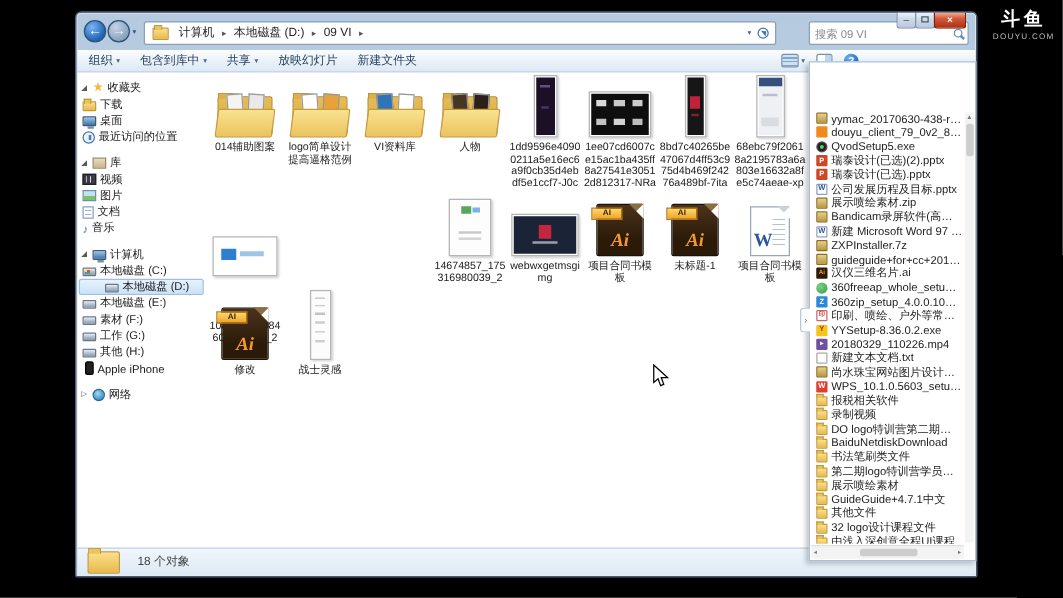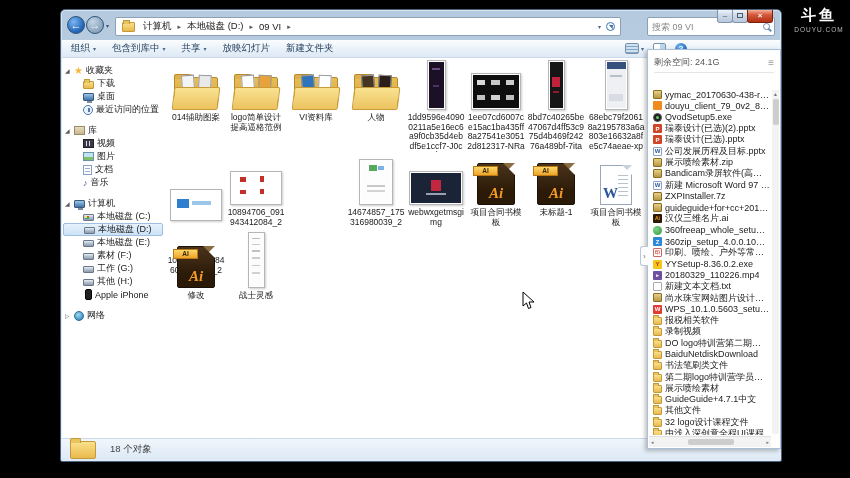--- a/index.html
+++ b/index.html
@@ -70,21 +70,21 @@
     line-height:12px; text-align:center; background:radial-gradient(circle at 35% 30%,#6db1f0,#1f63b5 75%); }
 
   
   .main { position:absolute; top:48px; left:1px; right:1px; bottom:23px; background:#fff; overflow:hidden; }
 
   
   .sidebar { position:absolute; left:0; top:0; bottom:0; width:104px; padding-top:6px;
     font-size:9px; color:#1a1a1a; }
   .sec { margin-bottom:8px; }
   .srow { height:13px; display:flex; align-items:center; gap:3px; padding-left:12px; white-space:nowrap; }
-  .srow.child { padding-left:21px; }
+  .srow.child { padding-left:4px; }
   .srow .exp { position:absolute; left:3px; width:8px; font-size:6px; color:#5a5a5a; }
   .srow { position:relative; }
   .srow.sel { background:linear-gradient(#e7f2fd,#cbe2f7); border:1px solid #9ebfe0;
     border-radius:2px; width:100px; margin-left:1px; padding-left:20px; }
   .sic { width:11px; height:10px; flex:0 0 auto; position:relative; }
   .si-star { color:#f6b73c; font-size:10px; line-height:10px; width:auto; }
   .si-folder { background:linear-gradient(#fbe08a,#e9b94d); border:1px solid #c29a3a; border-radius:1px; height:8px; margin-top:2px; }
   .si-folder::before { content:""; position:absolute; top:-3px; left:0; width:4px; height:3px;
     background:#e9c45e; border:1px solid #c29a3a; border-bottom:none; }
   .si-desktop,.si-computer { border:1px solid #3c5a78; border-radius:1px; height:8px;
@@ -463,33 +463,20 @@
           <div class="iconbox" style="height: 52px;">
             <div class="img-frame">
               <div class="img-body" style="width: 48px; height: 28px; background: rgb(255, 255, 255);">
                 <div class="mark" style="left: 10%; top: 28%; width: 26%; height: 34%; background: rgb(46, 127, 208);"></div>
                 <div class="mark" style="left: 42%; top: 36%; width: 40%; height: 14%; background: rgb(156, 198, 234);"></div>
               </div>
             </div>
           </div>
           <div class="flabel">10894706_084602917089_2</div>
         </div>
-        <div class="cell" style="left: 60px; top: 95px;">
-          <div class="iconbox" style="height: 52px;">
-            <div class="img-frame">
-              <div class="img-body" style="width: 48px; height: 30px; background: rgb(255, 255, 255);">
-                <div class="mark" style="left: 16%; top: 14%; width: 13%; height: 15%; background: rgb(194, 49, 40);"></div>
-                <div class="mark" style="left: 58%; top: 10%; width: 9%; height: 20%; background: rgb(194, 49, 40);"></div>
-                <div class="mark" style="left: 16%; top: 56%; width: 13%; height: 15%; background: rgb(194, 49, 40);"></div>
-                <div class="mark" style="left: 58%; top: 52%; width: 9%; height: 18%; background: rgb(194, 49, 40);"></div>
-              </div>
-            </div>
-          </div>
-          <div class="flabel">10894706_091943412084_2</div>
-        </div>
         <div class="cell" style="left: 180px; top: 95px;">
           <div class="iconbox" style="height: 52px;">
             <div class="img-frame">
               <div class="img-body" style="width: 30px; height: 42px; background: rgb(253, 253, 253);">
                 <div class="mark" style="left: 26%; top: 10%; width: 26%; height: 13%; background: rgb(86, 168, 94);"></div>
                 <div class="mark" style="left: 58%; top: 12%; width: 18%; height: 9%; background: rgb(125, 178, 232);"></div>
                 <div class="mark" style="left: 20%; top: 58%; width: 60%; height: 4%; background: rgb(201, 201, 201);"></div>
                 <div class="mark" style="left: 20%; top: 70%; width: 60%; height: 4%; background: rgb(212, 212, 212);"></div>
               </div>
             </div>
@@ -556,24 +543,20 @@
             </div>
           </div>
           <div class="flabel cjk">战士灵感</div>
         </div>
       </div>
   </div>
 
   <div class="upanel">
     <div class="ptab">›</div>
     <div class="phead">
-      <div class="ph2">
-        <span>剩余空间: 24.1G</span>
-        <span class="menu">≡</span>
-      </div>
     </div>
     <div class="plist" id="plist">
         <div class="prow">
           <span class="pi pi-zip"></span>
           <span class="txt">yymac_20170630-438-r1670...</span>
         </div>
         <div class="prow">
           <span class="pi pi-douyu"></span>
           <span class="txt">douyu_client_79_0v2_8_2.exe</span>
         </div>

